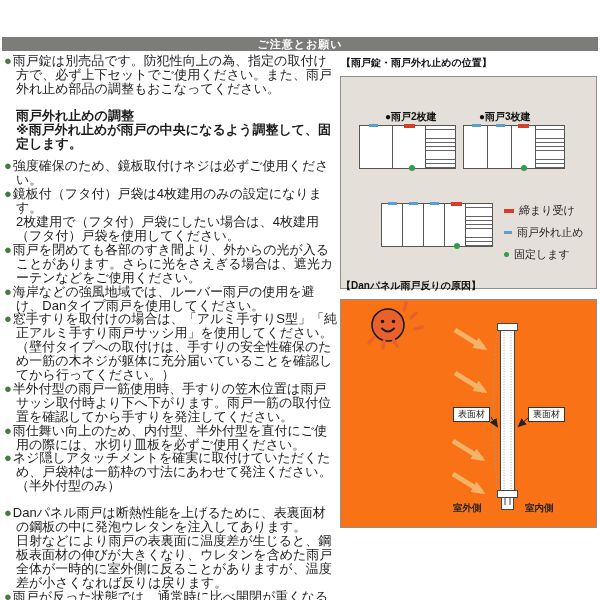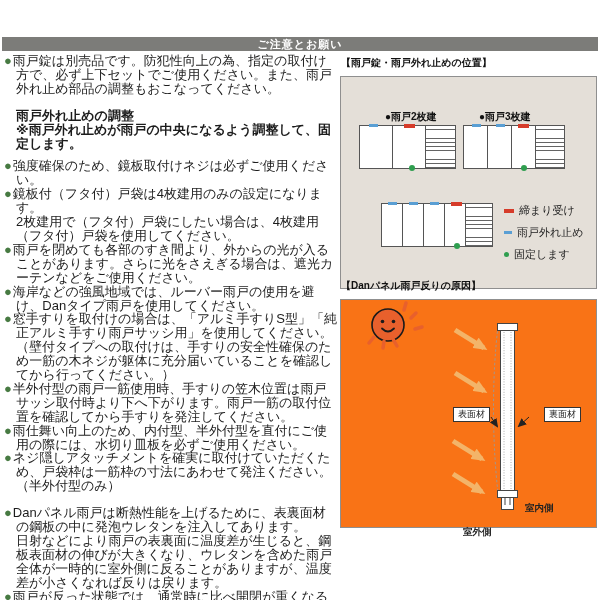--- a/index.html
+++ b/index.html
@@ -48,23 +48,23 @@
   .legend { position:absolute; left:163px; top:126px; }
   .lg-row { display:flex; align-items:center; margin-bottom:7px; font-size:11px; color:#222; }
   .sw { margin-right:5px; flex:0 0 auto; }
   .sw.red  { width:10px; height:4px; background:#d63c2a; }
   .sw.blue { width:8px;  height:3px; background:#5a9fd4; }
   .sw.green{ width:5px;  height:5px; border-radius:50%; background:#2f9e4f; }
   
   .mat-label { position:absolute; border:1px solid #333; background:#fff;
                font-size:9px; line-height:13px; padding:0 4px; white-space:nowrap; }
   #lbl-front { left:112px; top:107px; }
-  #lbl-back  { left:203px; top:107px; }
+  #lbl-back  { left:187px; top:107px; }
   .side-label { position:absolute; font-size:9.5px; font-weight:bold; color:#222; white-space:nowrap; }
-  #lbl-outdoor { left:122px; top:202px;margin-top:24px; }
+  #lbl-outdoor { left:112px; top:202px; }
   #lbl-indoor  { left:184px; top:202px; }
   svg { display:block; }
 </style>
 </head>
 <body>
 
 <div id="page">
 
   <div class="header-bar">ご注意とお願い</div>
 

